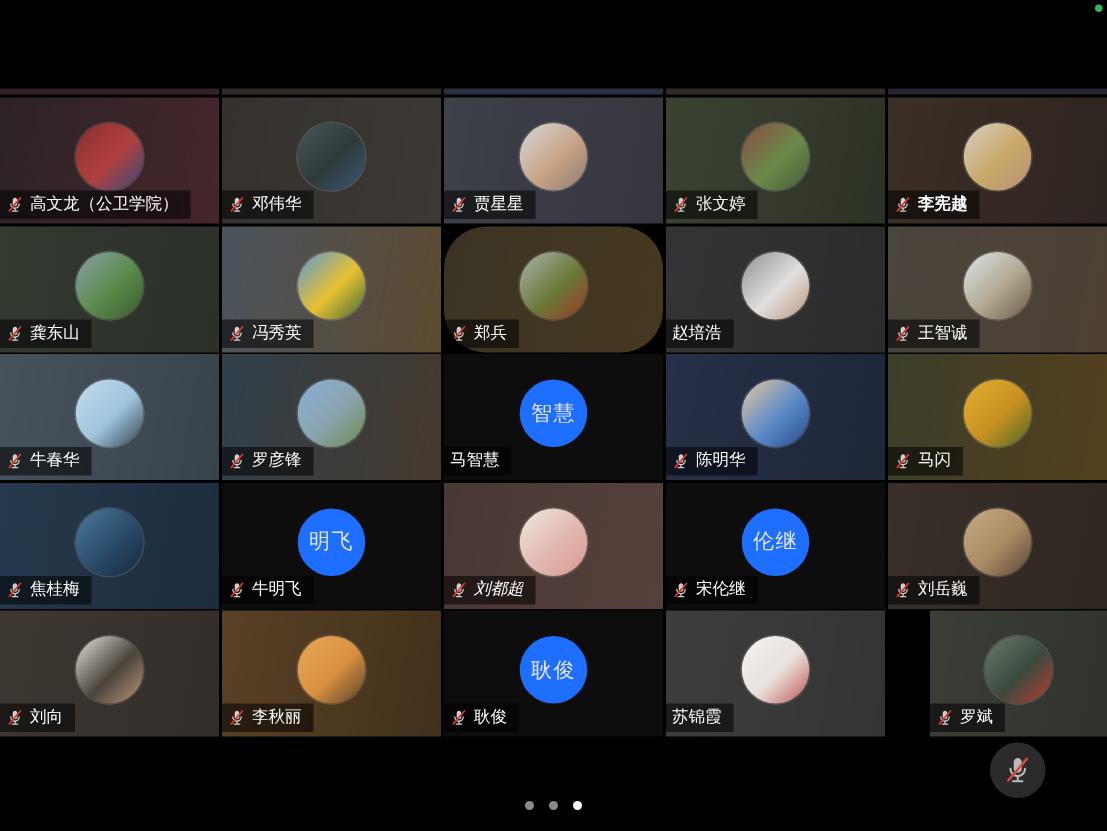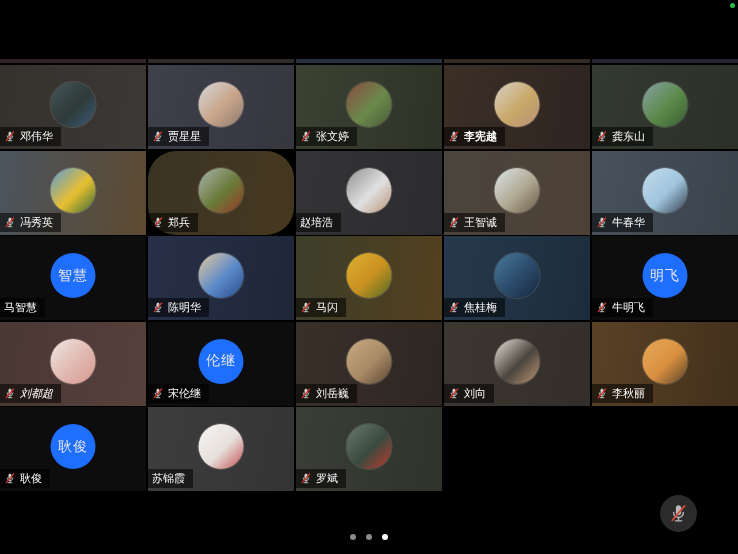--- a/index.html
+++ b/index.html
@@ -43,20 +43,37 @@
 <div id="screen">
   <div class="status-dot" style="background: rgb(45, 184, 77);"></div>
   <div class="sliver-row">
       <div style="background: rgb(50, 34, 40);"></div>
       <div style="background: rgb(46, 43, 40);"></div>
       <div style="background: rgb(43, 48, 64);"></div>
       <div style="background: rgb(51, 42, 36);"></div>
       <div style="background: rgb(40, 36, 51);"></div>
     </div>
   <div class="grid">
+  <div class="tile" style="background: linear-gradient(100deg, rgb(44, 35, 38), rgb(69, 38, 43));">
+    <div class="avatar" style="background: linear-gradient(135deg, rgb(138, 46, 46), rgb(176, 64, 64) 55%, rgb(51, 74, 124));">
+      
+    </div>
+    <div class="nameplate">
+      <span class="mic">
+        <svg viewBox="0 0 16 16">
+          <path d="M8 1.8c-1.15 0-2.05.92-2.05 2.05v3.4c0 1.13.9 2.05 2.05 2.05s2.05-.92 2.05-2.05v-3.4C10.05 2.72 9.15 1.8 8 1.8z" fill="#cfcfcf"></path>
+          <path d="M4.3 7.3c0 2.05 1.65 3.7 3.7 3.7s3.7-1.65 3.7-3.7" fill="none" stroke="#cfcfcf" stroke-width="1.2" stroke-linecap="round"></path>
+          <line x1="8" y1="11" x2="8" y2="13.1" stroke="#cfcfcf" stroke-width="1.2" stroke-linecap="round"></line>
+          <line x1="5.6" y1="13.6" x2="10.4" y2="13.6" stroke="#cfcfcf" stroke-width="1.2" stroke-linecap="round"></line>
+          <line x1="12.8" y1="2" x2="3" y2="13.4" stroke="#d93a2e" stroke-width="1.6" stroke-linecap="round"></line>
+        </svg>
+      </span>
+      <span class="pname">高文龙（公卫学院）</span>
+    </div>
+  </div>
 
   <div class="tile" style="background: linear-gradient(100deg, rgb(53, 50, 46), rgb(59, 56, 53));">
     <div class="avatar" style="background: linear-gradient(135deg, rgb(70, 86, 90), rgb(46, 58, 56) 55%, rgb(58, 90, 122));">
       
     </div>
     <div class="nameplate">
       <span class="mic">
         <svg viewBox="0 0 16 16">
           <path d="M8 1.8c-1.15 0-2.05.92-2.05 2.05v3.4c0 1.13.9 2.05 2.05 2.05s2.05-.92 2.05-2.05v-3.4C10.05 2.72 9.15 1.8 8 1.8z" fill="#cfcfcf"></path>
           <path d="M4.3 7.3c0 2.05 1.65 3.7 3.7 3.7s3.7-1.65 3.7-3.7" fill="none" stroke="#cfcfcf" stroke-width="1.2" stroke-linecap="round"></path>
@@ -216,20 +233,37 @@
           <path d="M4.3 7.3c0 2.05 1.65 3.7 3.7 3.7s3.7-1.65 3.7-3.7" fill="none" stroke="#cfcfcf" stroke-width="1.2" stroke-linecap="round"></path>
           <line x1="8" y1="11" x2="8" y2="13.1" stroke="#cfcfcf" stroke-width="1.2" stroke-linecap="round"></line>
           <line x1="5.6" y1="13.6" x2="10.4" y2="13.6" stroke="#cfcfcf" stroke-width="1.2" stroke-linecap="round"></line>
           <line x1="12.8" y1="2" x2="3" y2="13.4" stroke="#d93a2e" stroke-width="1.6" stroke-linecap="round"></line>
         </svg>
       </span>
       <span class="pname">牛春华</span>
     </div>
   </div>
 
+  <div class="tile" style="background: linear-gradient(100deg, rgb(49, 64, 76), rgb(69, 57, 44));">
+    <div class="avatar" style="background: linear-gradient(135deg, rgb(138, 176, 216), rgb(138, 164, 172) 55%, rgb(106, 138, 74));">
+      
+    </div>
+    <div class="nameplate">
+      <span class="mic">
+        <svg viewBox="0 0 16 16">
+          <path d="M8 1.8c-1.15 0-2.05.92-2.05 2.05v3.4c0 1.13.9 2.05 2.05 2.05s2.05-.92 2.05-2.05v-3.4C10.05 2.72 9.15 1.8 8 1.8z" fill="#cfcfcf"></path>
+          <path d="M4.3 7.3c0 2.05 1.65 3.7 3.7 3.7s3.7-1.65 3.7-3.7" fill="none" stroke="#cfcfcf" stroke-width="1.2" stroke-linecap="round"></path>
+          <line x1="8" y1="11" x2="8" y2="13.1" stroke="#cfcfcf" stroke-width="1.2" stroke-linecap="round"></line>
+          <line x1="5.6" y1="13.6" x2="10.4" y2="13.6" stroke="#cfcfcf" stroke-width="1.2" stroke-linecap="round"></line>
+          <line x1="12.8" y1="2" x2="3" y2="13.4" stroke="#d93a2e" stroke-width="1.6" stroke-linecap="round"></line>
+        </svg>
+      </span>
+      <span class="pname">罗彦锋</span>
+    </div>
+  </div>
 
   <div class="tile" style="background: linear-gradient(100deg, rgb(13, 13, 13), rgb(13, 13, 13));">
     <div class="avatar text-avatar" style="background: rgb(30, 110, 255);">
       <span class="avatar-text">智慧</span>
     </div>
     <div class="nameplate">
 
       <span class="pname">马智慧</span>
     </div>
   </div>
@@ -417,21 +451,21 @@
   <div class="tile" style="background: linear-gradient(100deg, rgb(61, 61, 61), rgb(52, 52, 52)); text-decoration: underline;">
     <div class="avatar" style="background: linear-gradient(135deg, rgb(244, 244, 242), rgb(232, 224, 220) 55%, rgb(192, 80, 80));">
       
     </div>
     <div class="nameplate">
 
       <span class="pname">苏锦霞</span>
     </div>
   </div>
 
-  <div class="tile" style="background: linear-gradient(100deg, rgb(59, 61, 55), rgb(48, 50, 44));">
+  <div class="tile" style="background: linear-gradient(100deg, rgb(59, 61, 55), rgb(48, 50, 44)); margin-left: 28px;">
     <div class="avatar" style="background: linear-gradient(135deg, rgb(106, 122, 106), rgb(58, 74, 62) 55%, rgb(192, 58, 48));">
       
     </div>
     <div class="nameplate">
       <span class="mic">
         <svg viewBox="0 0 16 16">
           <path d="M8 1.8c-1.15 0-2.05.92-2.05 2.05v3.4c0 1.13.9 2.05 2.05 2.05s2.05-.92 2.05-2.05v-3.4C10.05 2.72 9.15 1.8 8 1.8z" fill="#cfcfcf"></path>
           <path d="M4.3 7.3c0 2.05 1.65 3.7 3.7 3.7s3.7-1.65 3.7-3.7" fill="none" stroke="#cfcfcf" stroke-width="1.2" stroke-linecap="round"></path>
           <line x1="8" y1="11" x2="8" y2="13.1" stroke="#cfcfcf" stroke-width="1.2" stroke-linecap="round"></line>
           <line x1="5.6" y1="13.6" x2="10.4" y2="13.6" stroke="#cfcfcf" stroke-width="1.2" stroke-linecap="round"></line>

